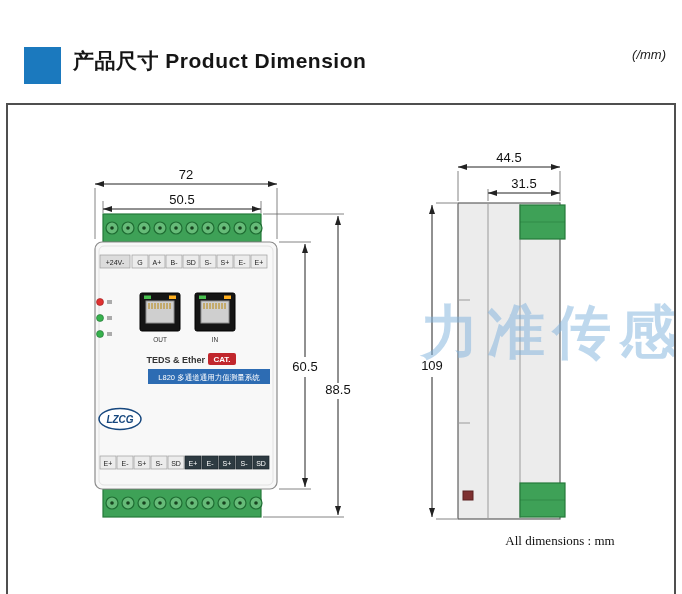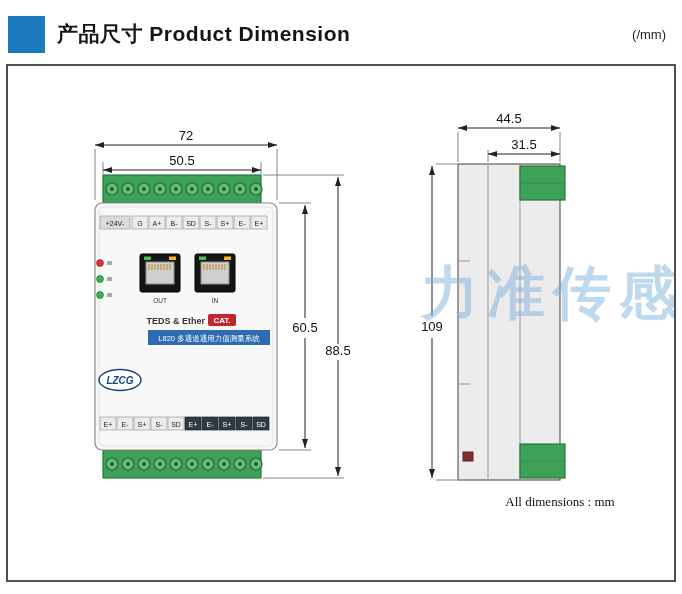--- a/index.html
+++ b/index.html
@@ -1,24 +1,24 @@
 <!DOCTYPE html>
 <html><head>
 <meta charset="utf-8">
 <style>
   html,body{margin:0;padding:0;}
   body{
     width:682px;height:594px;background:#ffffff;overflow:hidden;
     font-family:"Liberation Sans",sans-serif;
   }
-  .header{height:60px;display:flex;align-items:center;padding:8px 12px 0 8px;box-sizing:border-box;}
+  .header{height:60px;display:flex;padding:8px 12px 0 24px;box-sizing:border-box;margin-top:39px;}
   .blue-square{width:37px;height:37px;background:#1b79be;flex:0 0 auto;}
   .title{margin-left:12px;font-size:21px;font-weight:700;color:#151515;letter-spacing:.5px;white-space:nowrap;}
   .title .en{font-weight:600;}
-  .unit{margin-left:auto;font-size:13px;color:#222;padding-right:4px;}
+  .unit{margin-left:auto;font-size:13px;color:#222;padding-right:4px;font-style:italic;}
   .drawing-box{margin:4px 6px 0 6px;border:2px solid #4f4f4f;width:670px;height:518px;box-sizing:border-box;background:#fff;}
   svg{display:block;}
   svg text{font-family:"Liberation Sans",sans-serif;}
   .dim{font-size:13px;fill:#111;text-anchor:middle;}
   .note{font-family:"Liberation Serif",serif;font-size:13px;fill:#111;text-anchor:middle;}
   .wm{font-size:58px;font-weight:bold;fill:#7fb2dd;opacity:.5;text-anchor:middle;letter-spacing:8px;}
   .dl{stroke:#222;stroke-width:1;}
   .ext{stroke:#666;stroke-width:.8;}
   .lbox{fill:#ececec;stroke:#9e9e9e;stroke-width:.7;}
   .lbox-wide{fill:#dcdcdc;}

